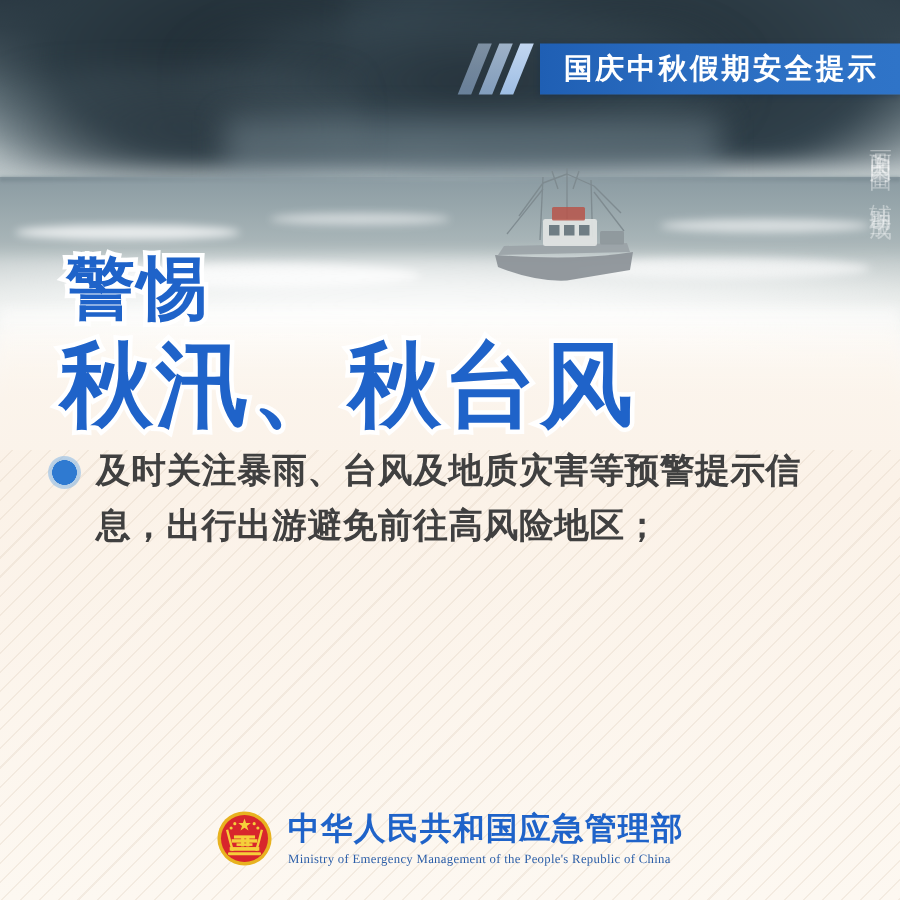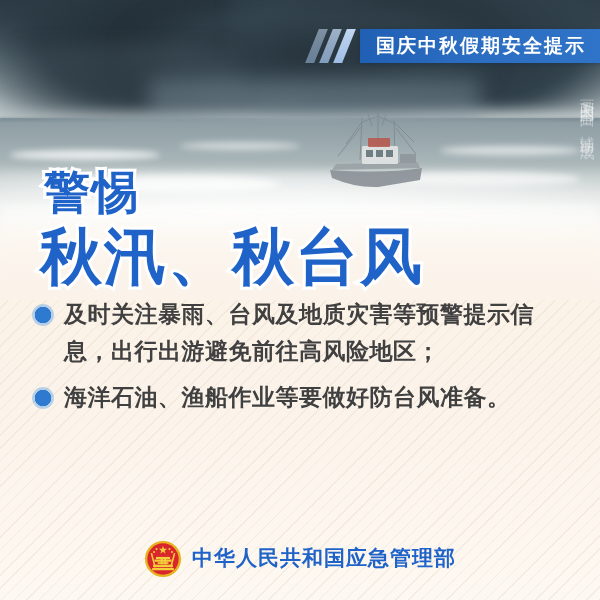--- a/index.html
+++ b/index.html
@@ -303,24 +303,20 @@
 
   <div class="headline">
     <div class="line l1">警惕</div>
     <div class="line l2">秋汛、秋台风</div>
   </div>
 
   <div class="bullets">
     <div class="bullet">
       <span class="dot"></span>
       <span class="btext">及时关注暴雨、台风及地质灾害等预警提示信息，出行出游避免前往高风险地区；</span>
-    </div>
-    <div class="bullet">
-      <span class="dot"></span>
-      <span class="btext">海洋石油、渔船作业等要做好防台风准备。</span>
     </div>
   </div>
 
   <div class="footer">
     <svg class="emblem" viewBox="0 0 40 40">
       <circle cx="20" cy="20" r="19" fill="#e8b21f"></circle>
       <circle cx="20" cy="20" r="16.5" fill="#d8262c"></circle>
       <g fill="#f5cf3a">
         <polygon points="20,6 21.1,9.2 24.4,9.2 21.7,11.2 22.8,14.4 20,12.4 17.2,14.4 18.3,11.2 15.6,9.2 18.9,9.2"></polygon>
         <circle cx="13.2" cy="9.6" r="1.1"></circle>
@@ -335,16 +331,17 @@
         <rect x="9.6" y="26" width="20.8" height="2.6"></rect>
         <rect x="17.6" y="18.6" width="2.2" height="7"></rect>
         <rect x="21.2" y="18.6" width="2.2" height="7"></rect>
         <path d="M7 14 Q9 22 11 29 L12.6 28.4 Q10.6 21.6 8.6 13.6 Z"></path>
         <path d="M33 14 Q31 22 29 29 L27.4 28.4 Q29.4 21.6 31.4 13.6 Z"></path>
         <rect x="8.4" y="29.6" width="23.2" height="2.2" rx="1"></rect>
       </g>
     </svg>
     <div class="ministry">
       <div class="m-cn">中华人民共和国应急管理部</div>
+      <div class="m-en">Ministry of Emergency Management of the People's Republic of China</div>
     </div>
   </div>
 
 </div>
 
 </body></html>

